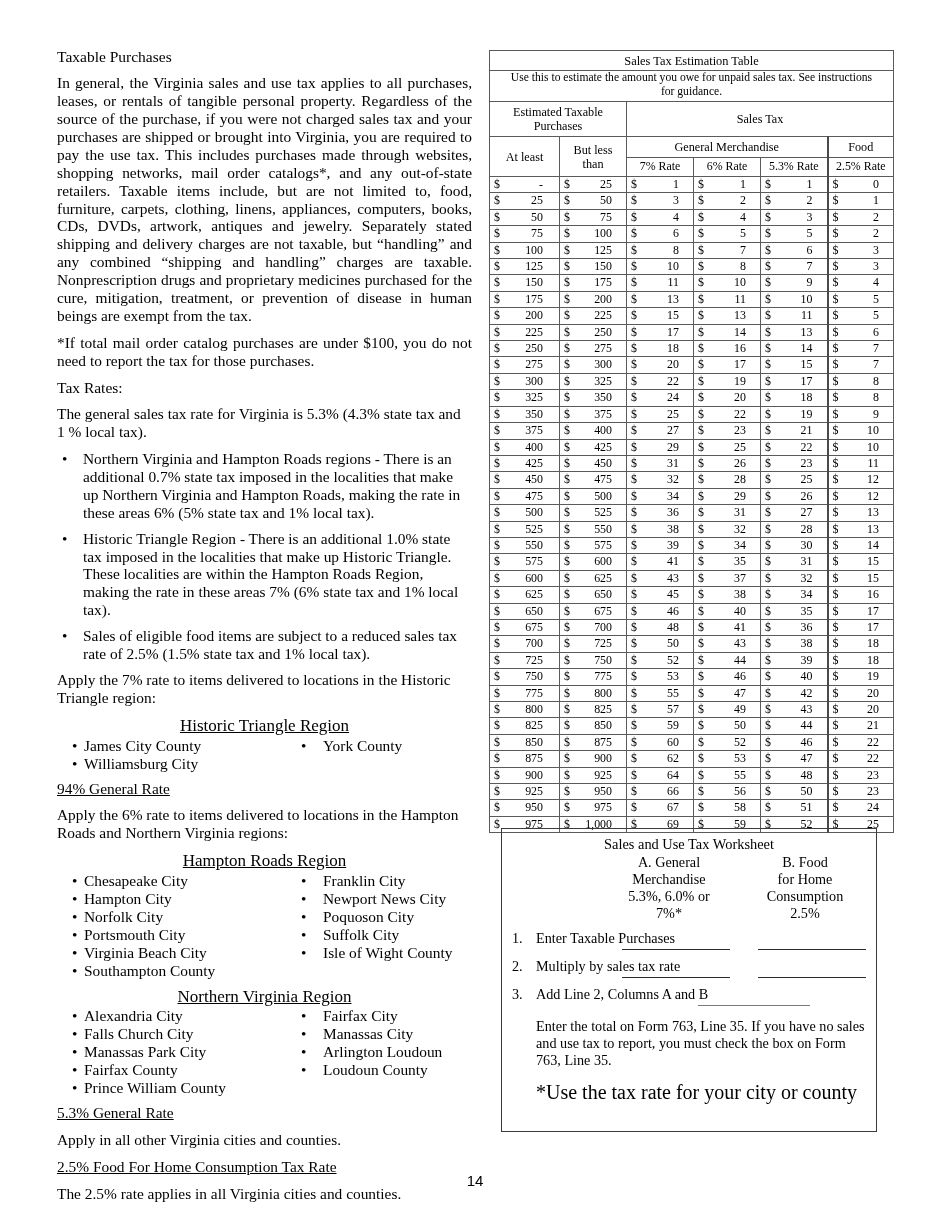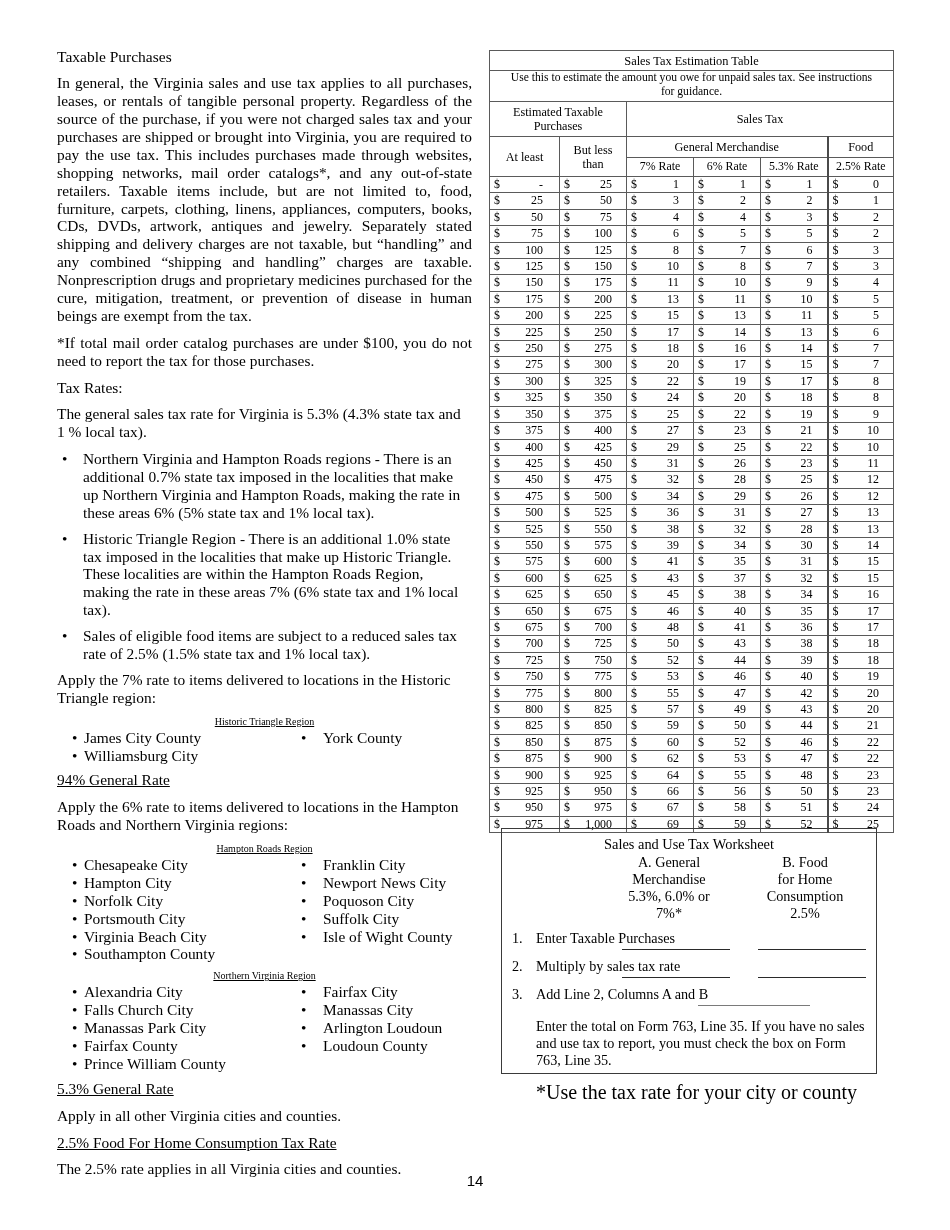--- a/index.html
+++ b/index.html
@@ -54,21 +54,21 @@
     width: 26px;
     flex: 0 0 26px;
     text-align: left;
     padding-left: 5px;
   }
   .bul .btxt { flex: 1 1 auto; text-align: left; }
 
   
   .region-head {
     text-align: center;
-    font-size: 10px;
+    font-size: 17px;
     margin: 2px 0 1px 0;
     line-height: 1.16;
   }
   .region-head span { text-decoration: underline; }
 
   
   .city-grid {
     display: grid;
     grid-template-columns: 232px auto;
     font-size: 15.4px;
@@ -159,21 +159,21 @@
     text-align: justify;
     width: 404px;
   }
 
   
   .ws {
     position: absolute;
     left: 501px;
     top: 828px;
     width: 376px;
-    height: 246px;
+    height: 304px;
     border: 1px solid #3a3a3a;
     padding: 7px 10px 0 10px;
   }
   .ws-title {
     text-align: center;
     font-size: 14.4px;
     line-height: 1.18;
     margin: 0 0 1px 0;
   }
   .ws-colheads {

